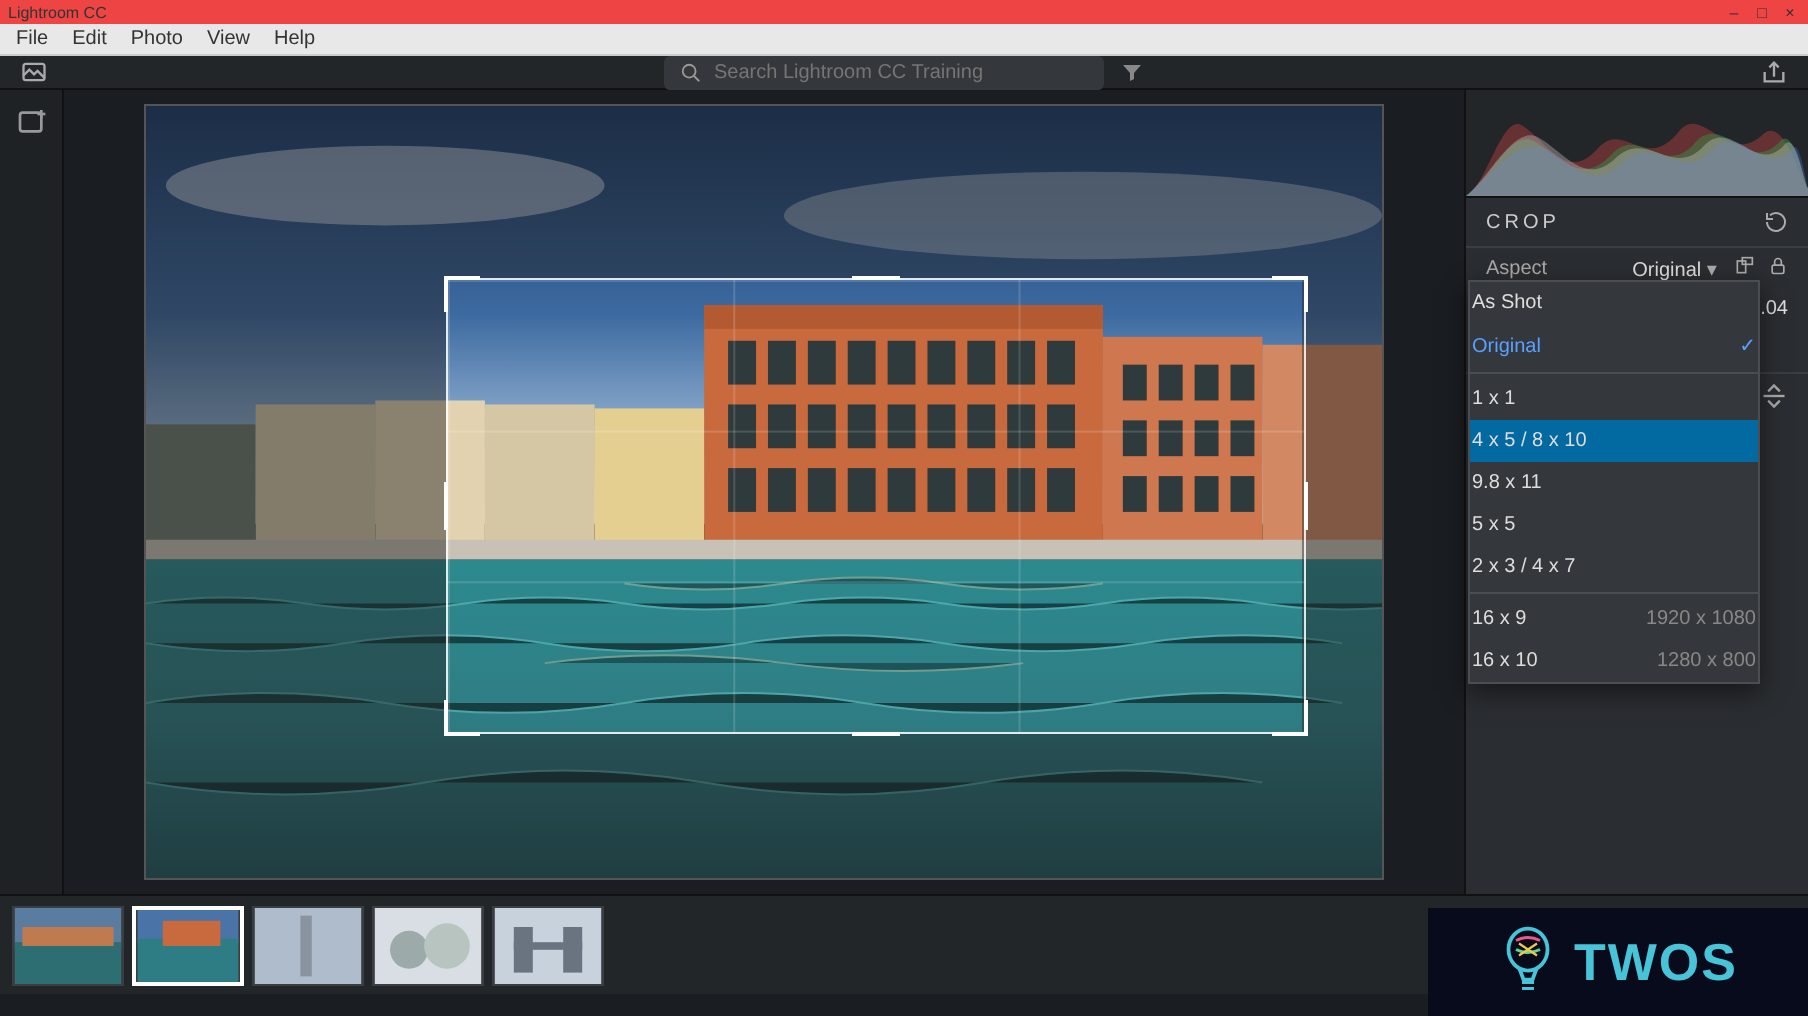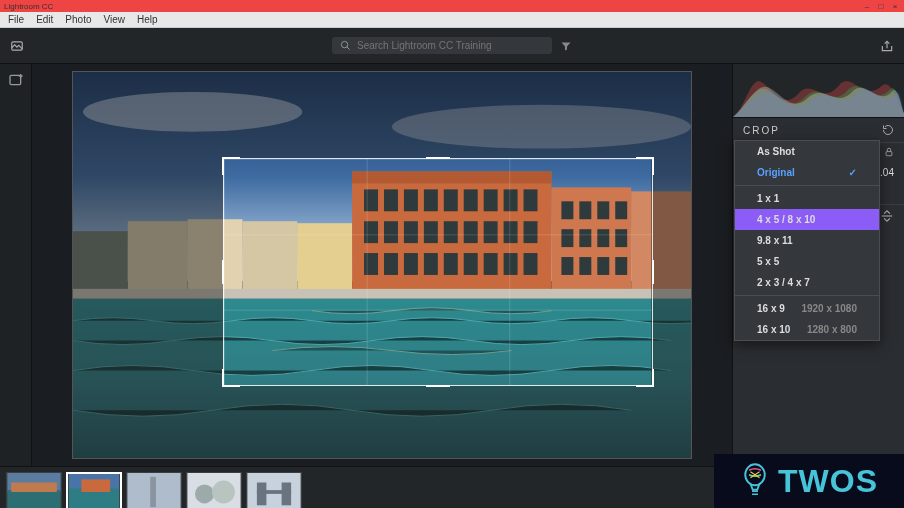--- a/index.html
+++ b/index.html
@@ -31,21 +31,21 @@
     display: flex;
     align-items: center;
     gap: 12px;
     padding-left: 8px;
     font-size: 10px;
     color: #333;
     border-bottom: 1px solid #ccc;
   }
   
   .toolbar {
-    height: 36px;
+    height: 17px;
     background: #232629;
     display: flex;
     align-items: center;
     padding: 0 10px;
     border-bottom: 1px solid #111;
   }
   .toolbar .left-ico, .toolbar .right-ico { color: #999; }
   .searchwrap {
     margin: 0 auto;
     display: flex;
@@ -160,29 +160,28 @@
     right: 24px;
     top: 140px;
     width: 146px;
     background: #34373b;
     border: 1px solid #4a4d51;
     box-shadow: 0 4px 12px rgba(0,0,0,0.5);
     z-index: 50;
     font-size: 10px;
   }
   .dd-item {
-    padding: 5px 22px;
+    padding: 5px 1px;
     color: #ddd;
     cursor: pointer;
     display: flex;
     justify-content: space-between;
     align-items: center;
-    font-weight: bold;
-  }
-  .dd-item.sel { background: #8b5cf6; text-align: center; }
+  }
+  .dd-item.sel { background: #0369a1; text-align: center; }
   .dd-item.checked { color: #5aa0ff; }
   .dd-sep { height: 1px; background: #4a4d51; margin: 2px 0; }
   .dd-item .dim-txt { color: #888; }
 
   .filmstrip {
     height: 50px;
     background: #232629;
     display: flex;
     align-items: center;
     padding: 4px 6px;
@@ -205,21 +204,21 @@
     width: 190px; height: 54px;
     background: #080b1c;
     display: flex;
     align-items: center;
     justify-content: center;
     gap: 8px;
     z-index: 200;
   }
   .watermark .bulb svg { width: 30px; height: 38px; }
   .watermark .txt {
-    font-size: 32px;
+    font-size: 26px;
     font-weight: 600;
     color: #48c4d8;
     letter-spacing: 1px;
   }
   .ico { display:inline-flex; }
 </style>
 </head>
 <body>
 
 <div class="titlebar">

